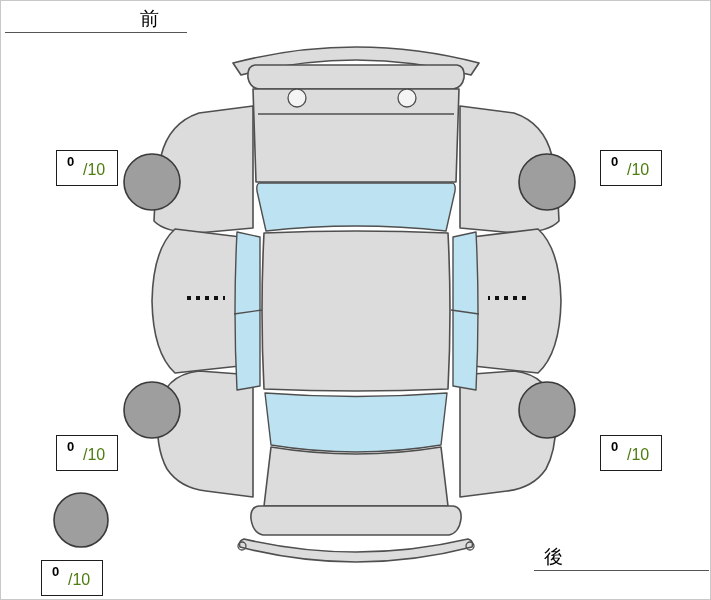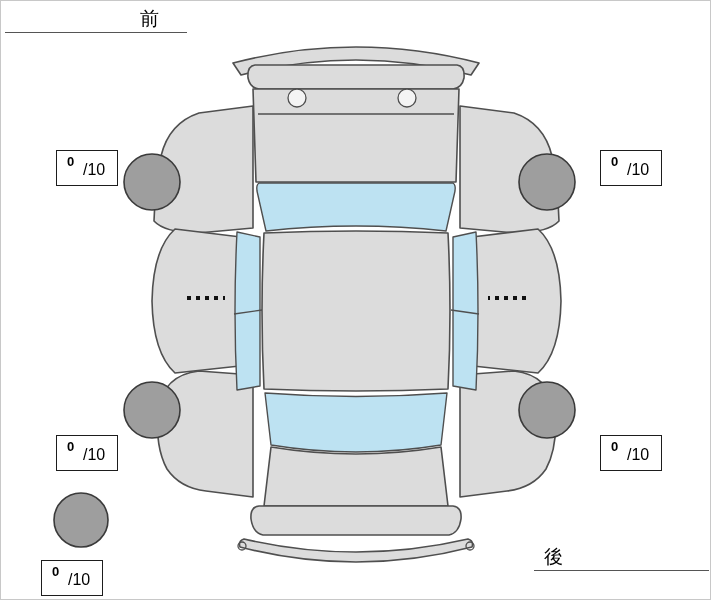--- a/index.html
+++ b/index.html
@@ -85,21 +85,21 @@
     top: 3px;
     font-size: 13px;
     font-weight: bold;
     color: #000000;
   }
   .score-box .den {
     position: absolute;
     left: 26px;
     top: 10px;
     font-size: 16px;
-    color: #000000;
+    color: #4d7c0f;
   }
   .box-fl { left: 55px;  top: 149px; }
   .box-fr { left: 599px; top: 149px; }
   .box-rl { left: 55px;  top: 434px; }
   .box-rr { left: 599px; top: 434px; }
   .box-sp { left: 40px;  top: 559px; }
 </style>
 </head>
 <body>
 

